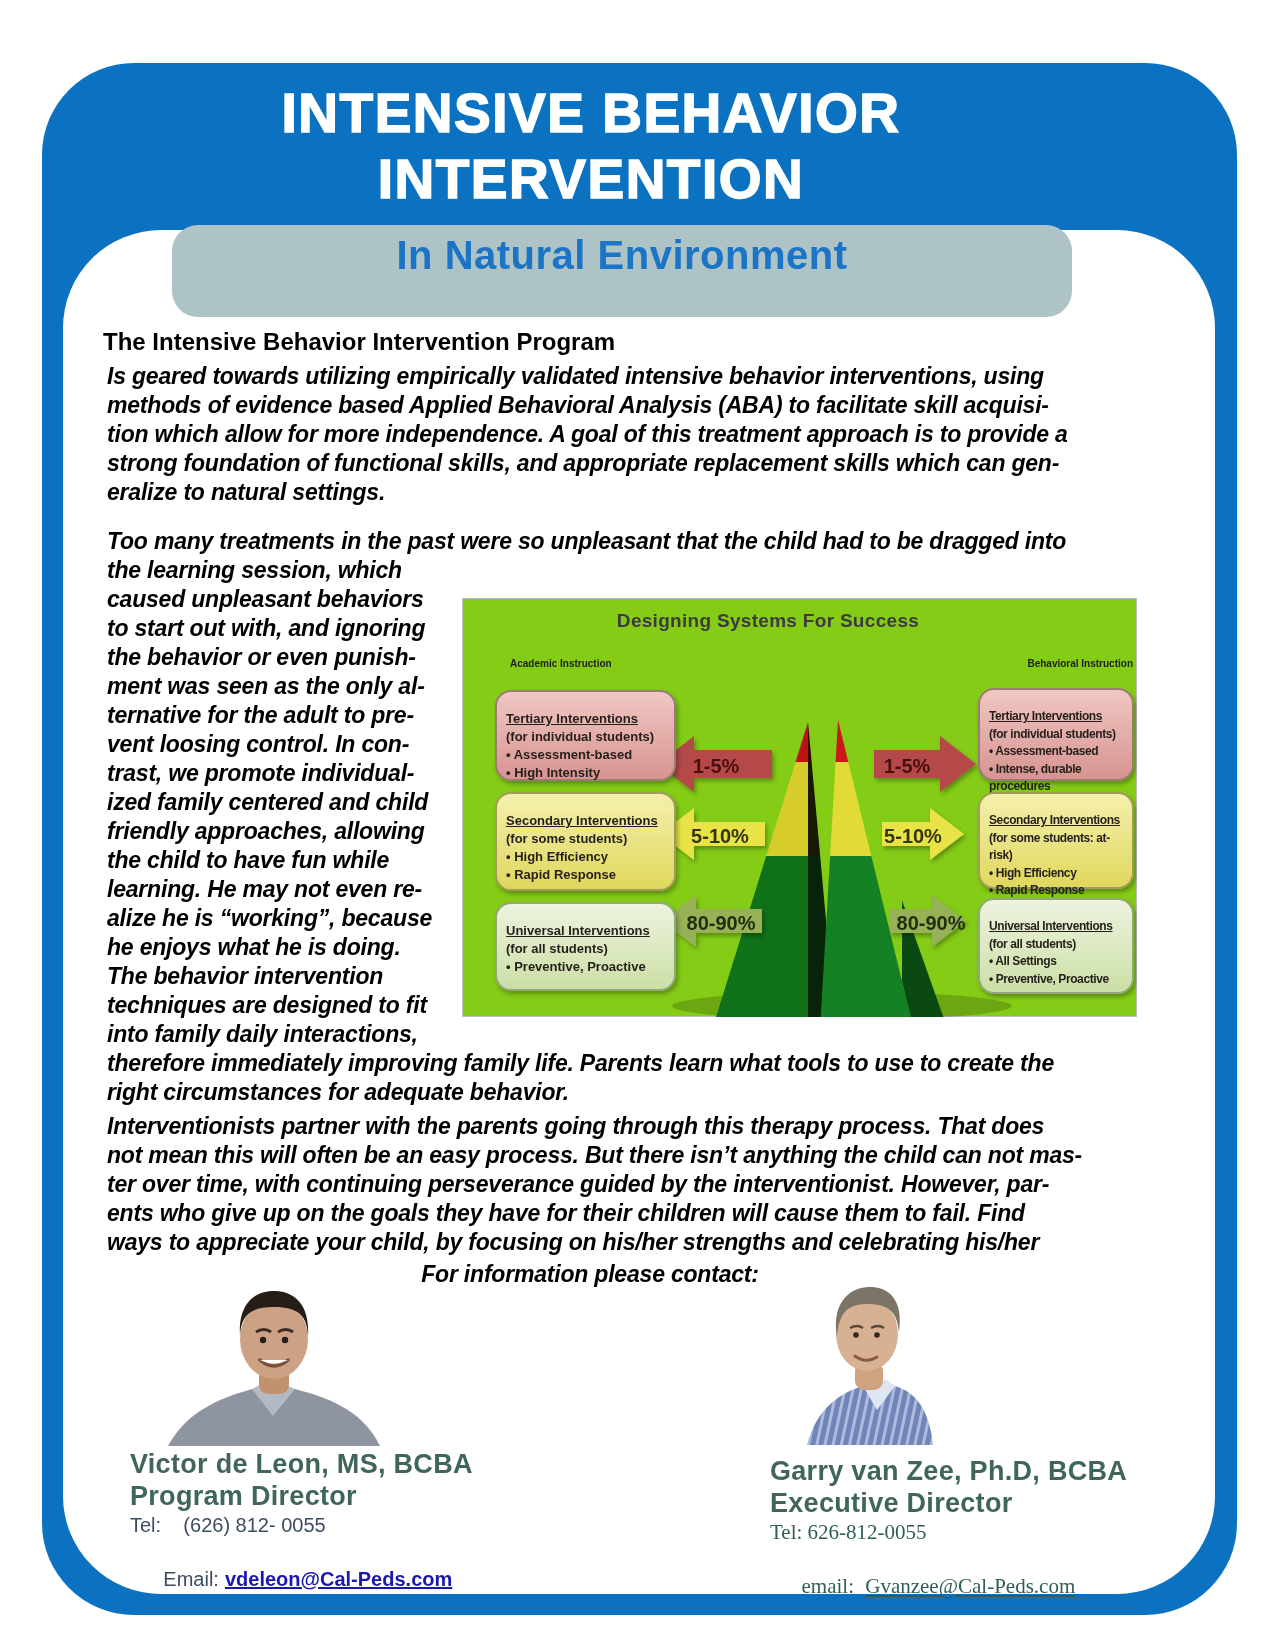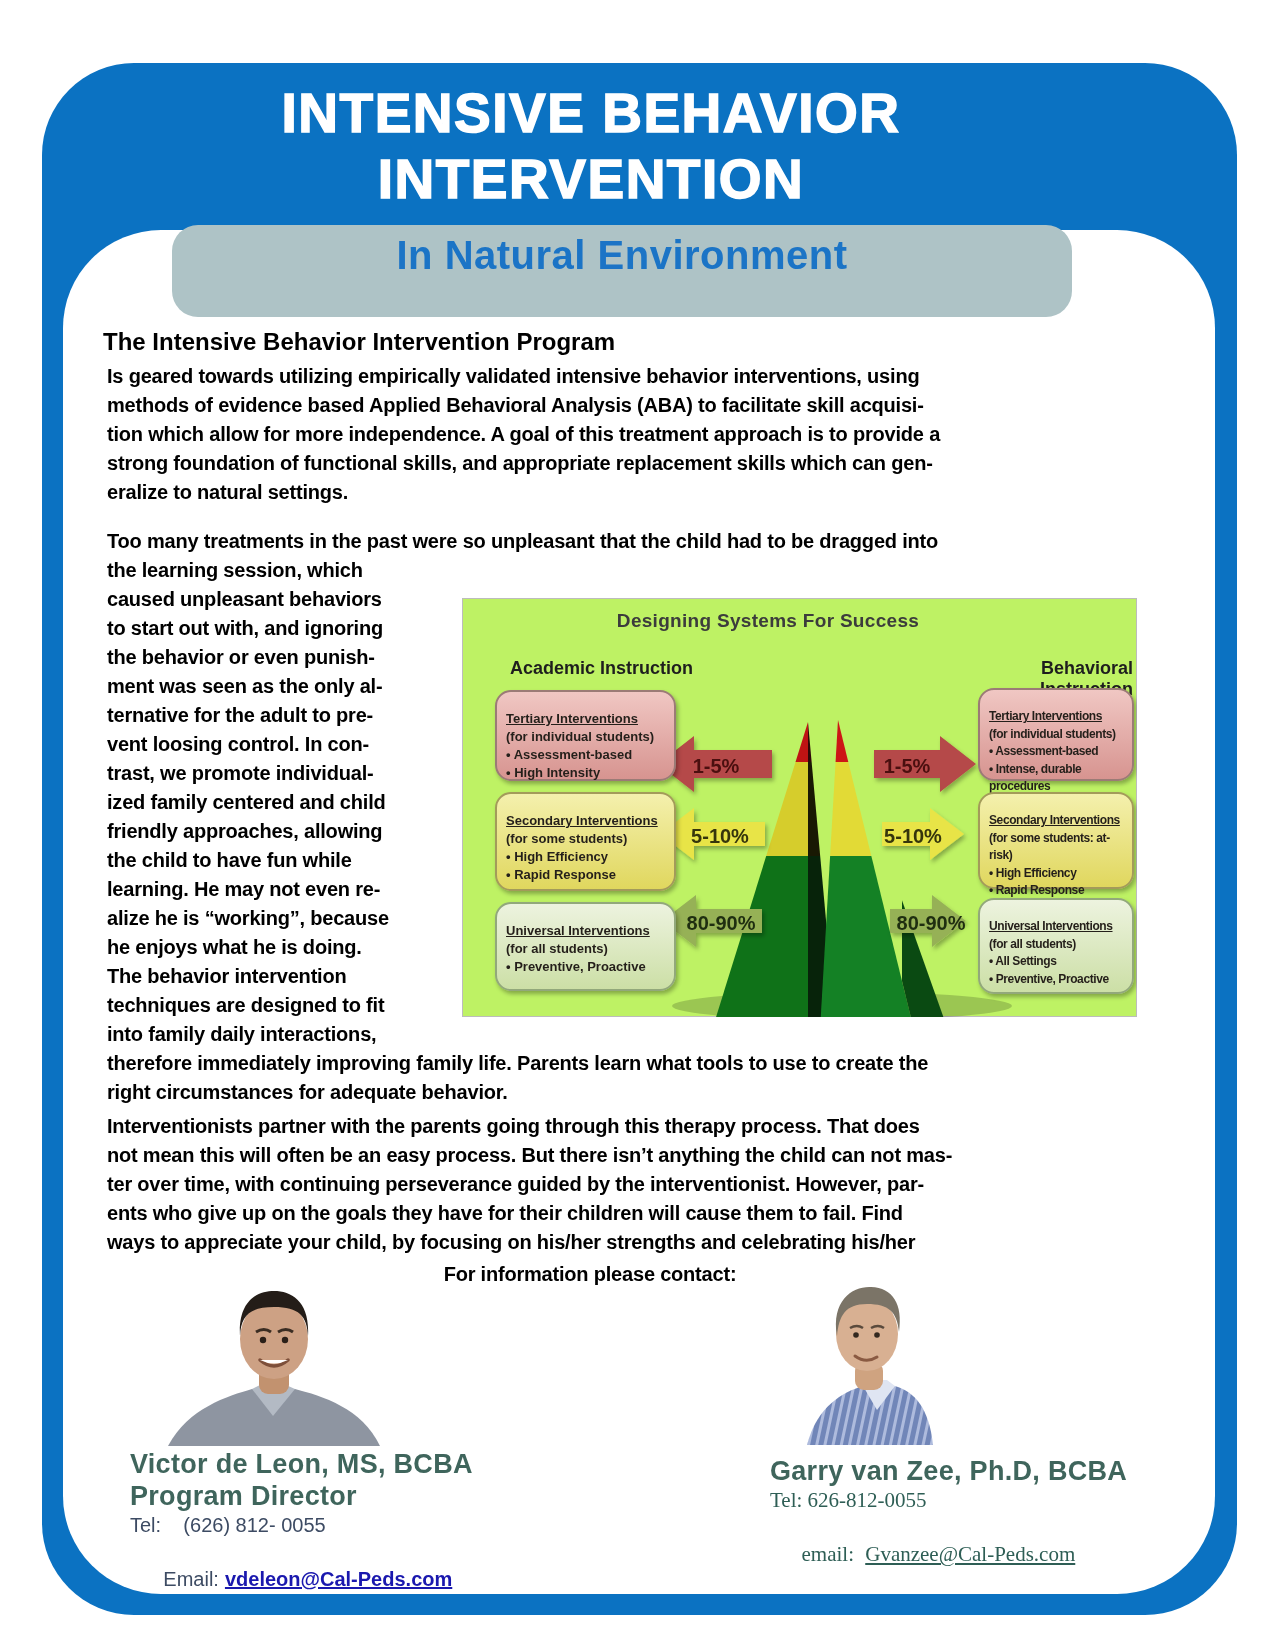--- a/index.html
+++ b/index.html
@@ -15,35 +15,35 @@
   
   .main-title{position:absolute;left:42px;top:80px;width:1193px;padding-right:95px;box-sizing:border-box;
               text-align:center;color:#ffffff;font-size:55px;line-height:66px;font-weight:bold;
               letter-spacing:1.5px;white-space:pre-line;-webkit-text-stroke:1.5px #ffffff;}
   .banner{position:absolute;left:172px;top:225px;width:900px;height:92px;background:#aec3c6;
           border-radius:26px;text-align:center;box-sizing:border-box;padding-top:8px;}
   .banner-text{color:#1b74c6;font-size:40px;font-weight:bold;letter-spacing:0.5px;}
 
   
   .h1{position:absolute;left:103px;top:328px;font-size:24px;font-weight:bold;color:#000;}
-  .body-text{position:absolute;color:#000;font-size:20px;line-height:29px;font-weight:bold;
-             letter-spacing:-0.2px;white-space:pre-line;}
+  .body-text{position:absolute;color:#000;font-size:23px;line-height:29px;font-weight:bold;
+             letter-spacing:-0.2px;white-space:pre-line;font-style:italic;}
   .para1{left:107px;top:362px;width:1062px;}
   .para2-intro{left:107px;top:527px;width:1075px;}
   .para2-side{left:107px;top:556px;width:358px;}
   .para2-cont{left:107px;top:1049px;width:1075px;}
   .para3{left:107px;top:1112px;width:1075px;}
   .info-prompt{left:90px;top:1260px;width:1000px;text-align:center;}
 
   
-  .diagram{position:absolute;left:462px;top:598px;width:675px;height:419px;background:#bef264;
+  .diagram{position:absolute;left:462px;top:598px;width:675px;height:419px;background:#84cc16;
            overflow:hidden;box-shadow:0 0 0 1px #bcbcbc inset;}
   .dg-title{position:absolute;left:0;top:12px;width:612px;text-align:center;font-size:19px;
             font-weight:bold;color:#3c3c3c;letter-spacing:0.3px;}
-  .dg-head{position:absolute;top:60px;font-size:18px;font-weight:bold;color:#1e1e1e;}
+  .dg-head{position:absolute;top:60px;font-size:10px;font-weight:bold;color:#1e1e1e;}
   .dg-head-l{left:48px;}
   .dg-head-r{left:503px;width:168px;text-align:right;}
   .dg-svg{position:absolute;left:0;top:0;}
 
   .bx{position:absolute;border-radius:16px;box-sizing:border-box;padding:18px 9px;
       box-shadow:2px 3px 4px rgba(0,0,0,0.3);color:#241f1a;font-weight:bold;}
   .bx .t{text-decoration:underline;display:block;}
   .bx span{display:block;}
   .bx-pink{background:linear-gradient(#f0c7c3,#d79490);border:2px solid #9b7b76;}
   .bx-yel{background:linear-gradient(#f4f0ad,#e0d75e);border:2px solid #a39b5a;}
@@ -265,19 +265,20 @@
     <div class="c-name">Victor de Leon, MS, BCBA</div>
     <div class="c-role">Program Director</div>
     <div class="c-line">Tel:    (626) 812- 0055</div>
     <div class="c-line">
       <span class="lbl">Email:</span><a class="link-left">vdeleon@Cal-Peds.com</a>
     </div>
   </div>
 
   <div class="contact serif" style="left:770px;top:1455px;">
     <div class="c-name">Garry van Zee, Ph.D, BCBA</div>
+    <div class="c-role">Executive Director</div>
     <div class="c-line">Tel: 626-812-0055</div>
     <div class="c-line">
       <span class="lbl">email:</span> <a class="link-right">Gvanzee@Cal-Peds.com</a>
     </div>
   </div>
 
 </div>
 
 </body></html>

